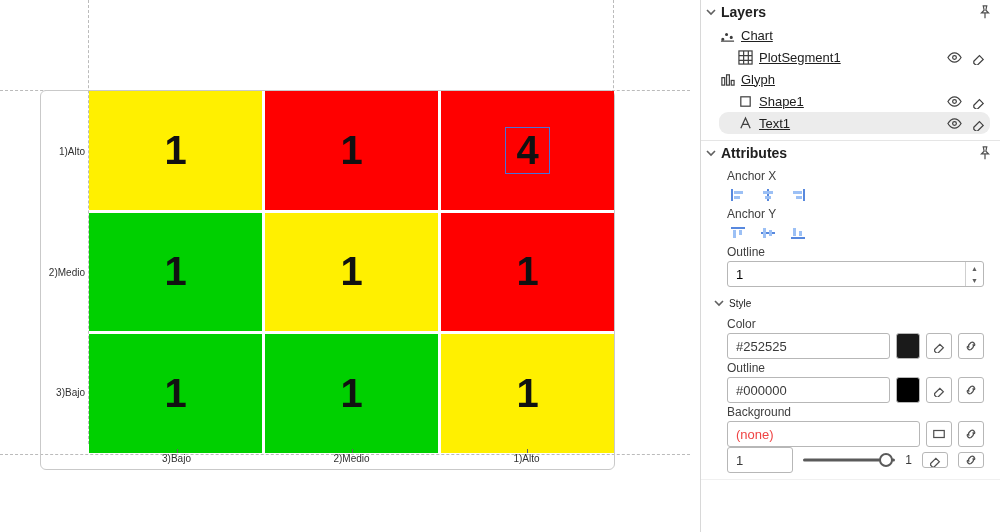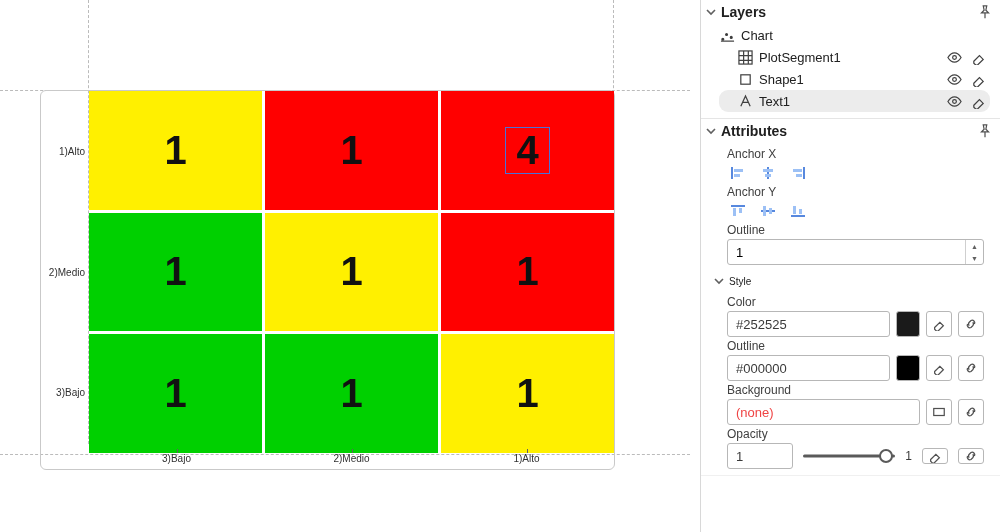--- a/index.html
+++ b/index.html
@@ -149,20 +149,21 @@
     top: 50%;
     transform: translateY(-50%);
     width: 18px; height: 18px;
     display: inline-flex;
     align-items: center;
     justify-content: center;
   }
   .pin svg { width: 14px; height: 14px; stroke: #505050; fill: none; stroke-width: 1.4; }
   .tree {
     padding: 0 10px 6px 18px;
+    text-decoration: underline;
   }
   .tree-group {
     display: flex;
     align-items: center;
     gap: 6px;
     padding: 3px 0;
     font-size: 13px;
   }
   .tree-item {
     display: flex;
@@ -384,20 +385,30 @@
             </svg>
           </span>
         <span class="mini-ico">
             <svg viewBox="0 0 16 16">
               <path d="M3 12l6-6 4 4-6 6H5l-2-2z"></path>
             </svg>
           </span>
       </span>
     </div>
 
+    <div class="tree-group">
+      <span class="mini-ico">
+        <svg viewBox="0 0 16 16">
+            <rect x="2" y="6" width="3" height="8"></rect>
+            <rect x="7" y="3" width="3" height="11"></rect>
+            <rect x="12" y="9" width="3" height="5"></rect>
+          </svg>
+      </span>
+      <span>Glyph</span>
+    </div>
     <div class="tree-item">
       <span class="mini-ico">
         <svg viewBox="0 0 16 16">
             <rect x="3" y="3" width="10" height="10"></rect>
           </svg>
       </span>
       <span>Shape1</span>
       <span class="tree-icons-right">
         <span class="mini-ico">
             <svg viewBox="0 0 16 16">
@@ -560,21 +571,20 @@
             <rect x="2" y="4" width="12" height="8"></rect>
           </svg>
         </div>
       <div class="sq-btn">
           <svg viewBox="0 0 16 16">
             <path d="M6 10a3 3 0 010-4l2-2a3 3 0 014 4M10 6a3 3 0 010 4l-2 2a3 3 0 01-4-4"></path>
           </svg>
         </div>
     </div>
 
-    <div class="attr-label">Opacity</div>
     <div class="opacity-row">
       <div class="num">1</div>
       <div class="slider">
         <div class="track"></div>
         <div class="thumb" id="opacity-thumb" style="left: 90%;"></div>
       </div>
       <span>1</span>
       <div class="sq-btn">
           <svg viewBox="0 0 16 16">
             <path d="M3 12l6-6 4 4-6 6H5l-2-2z"></path>

